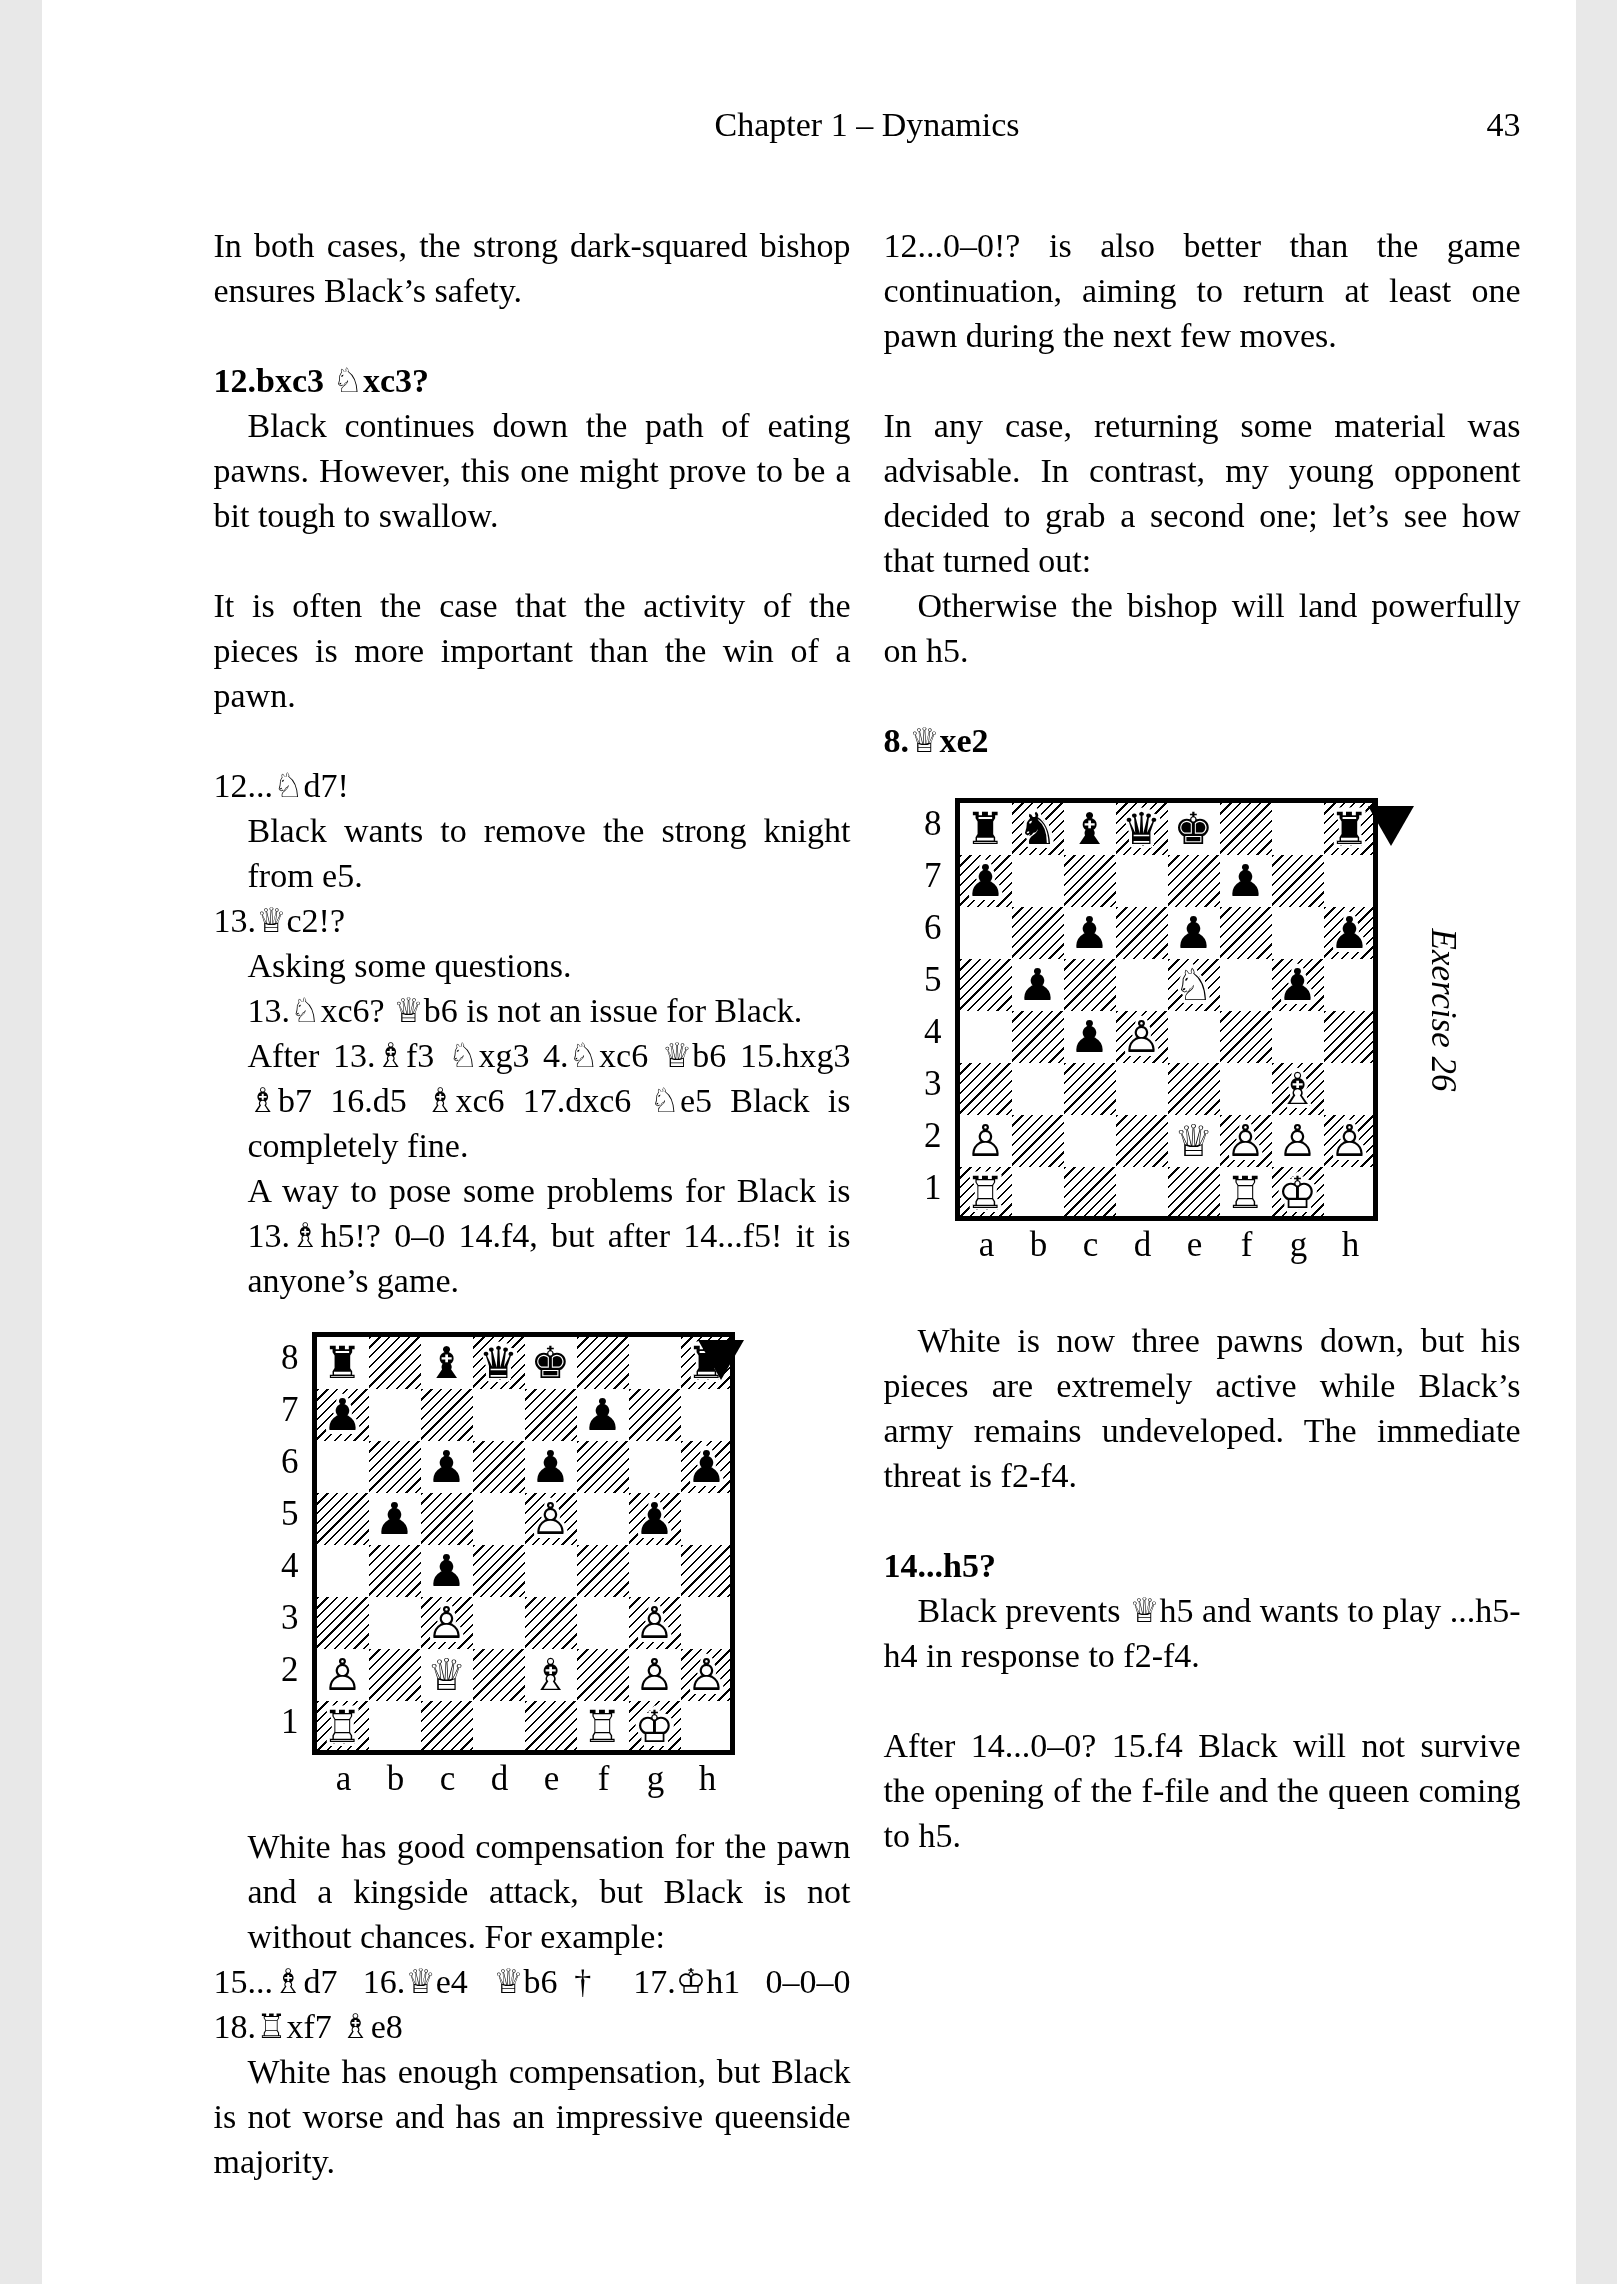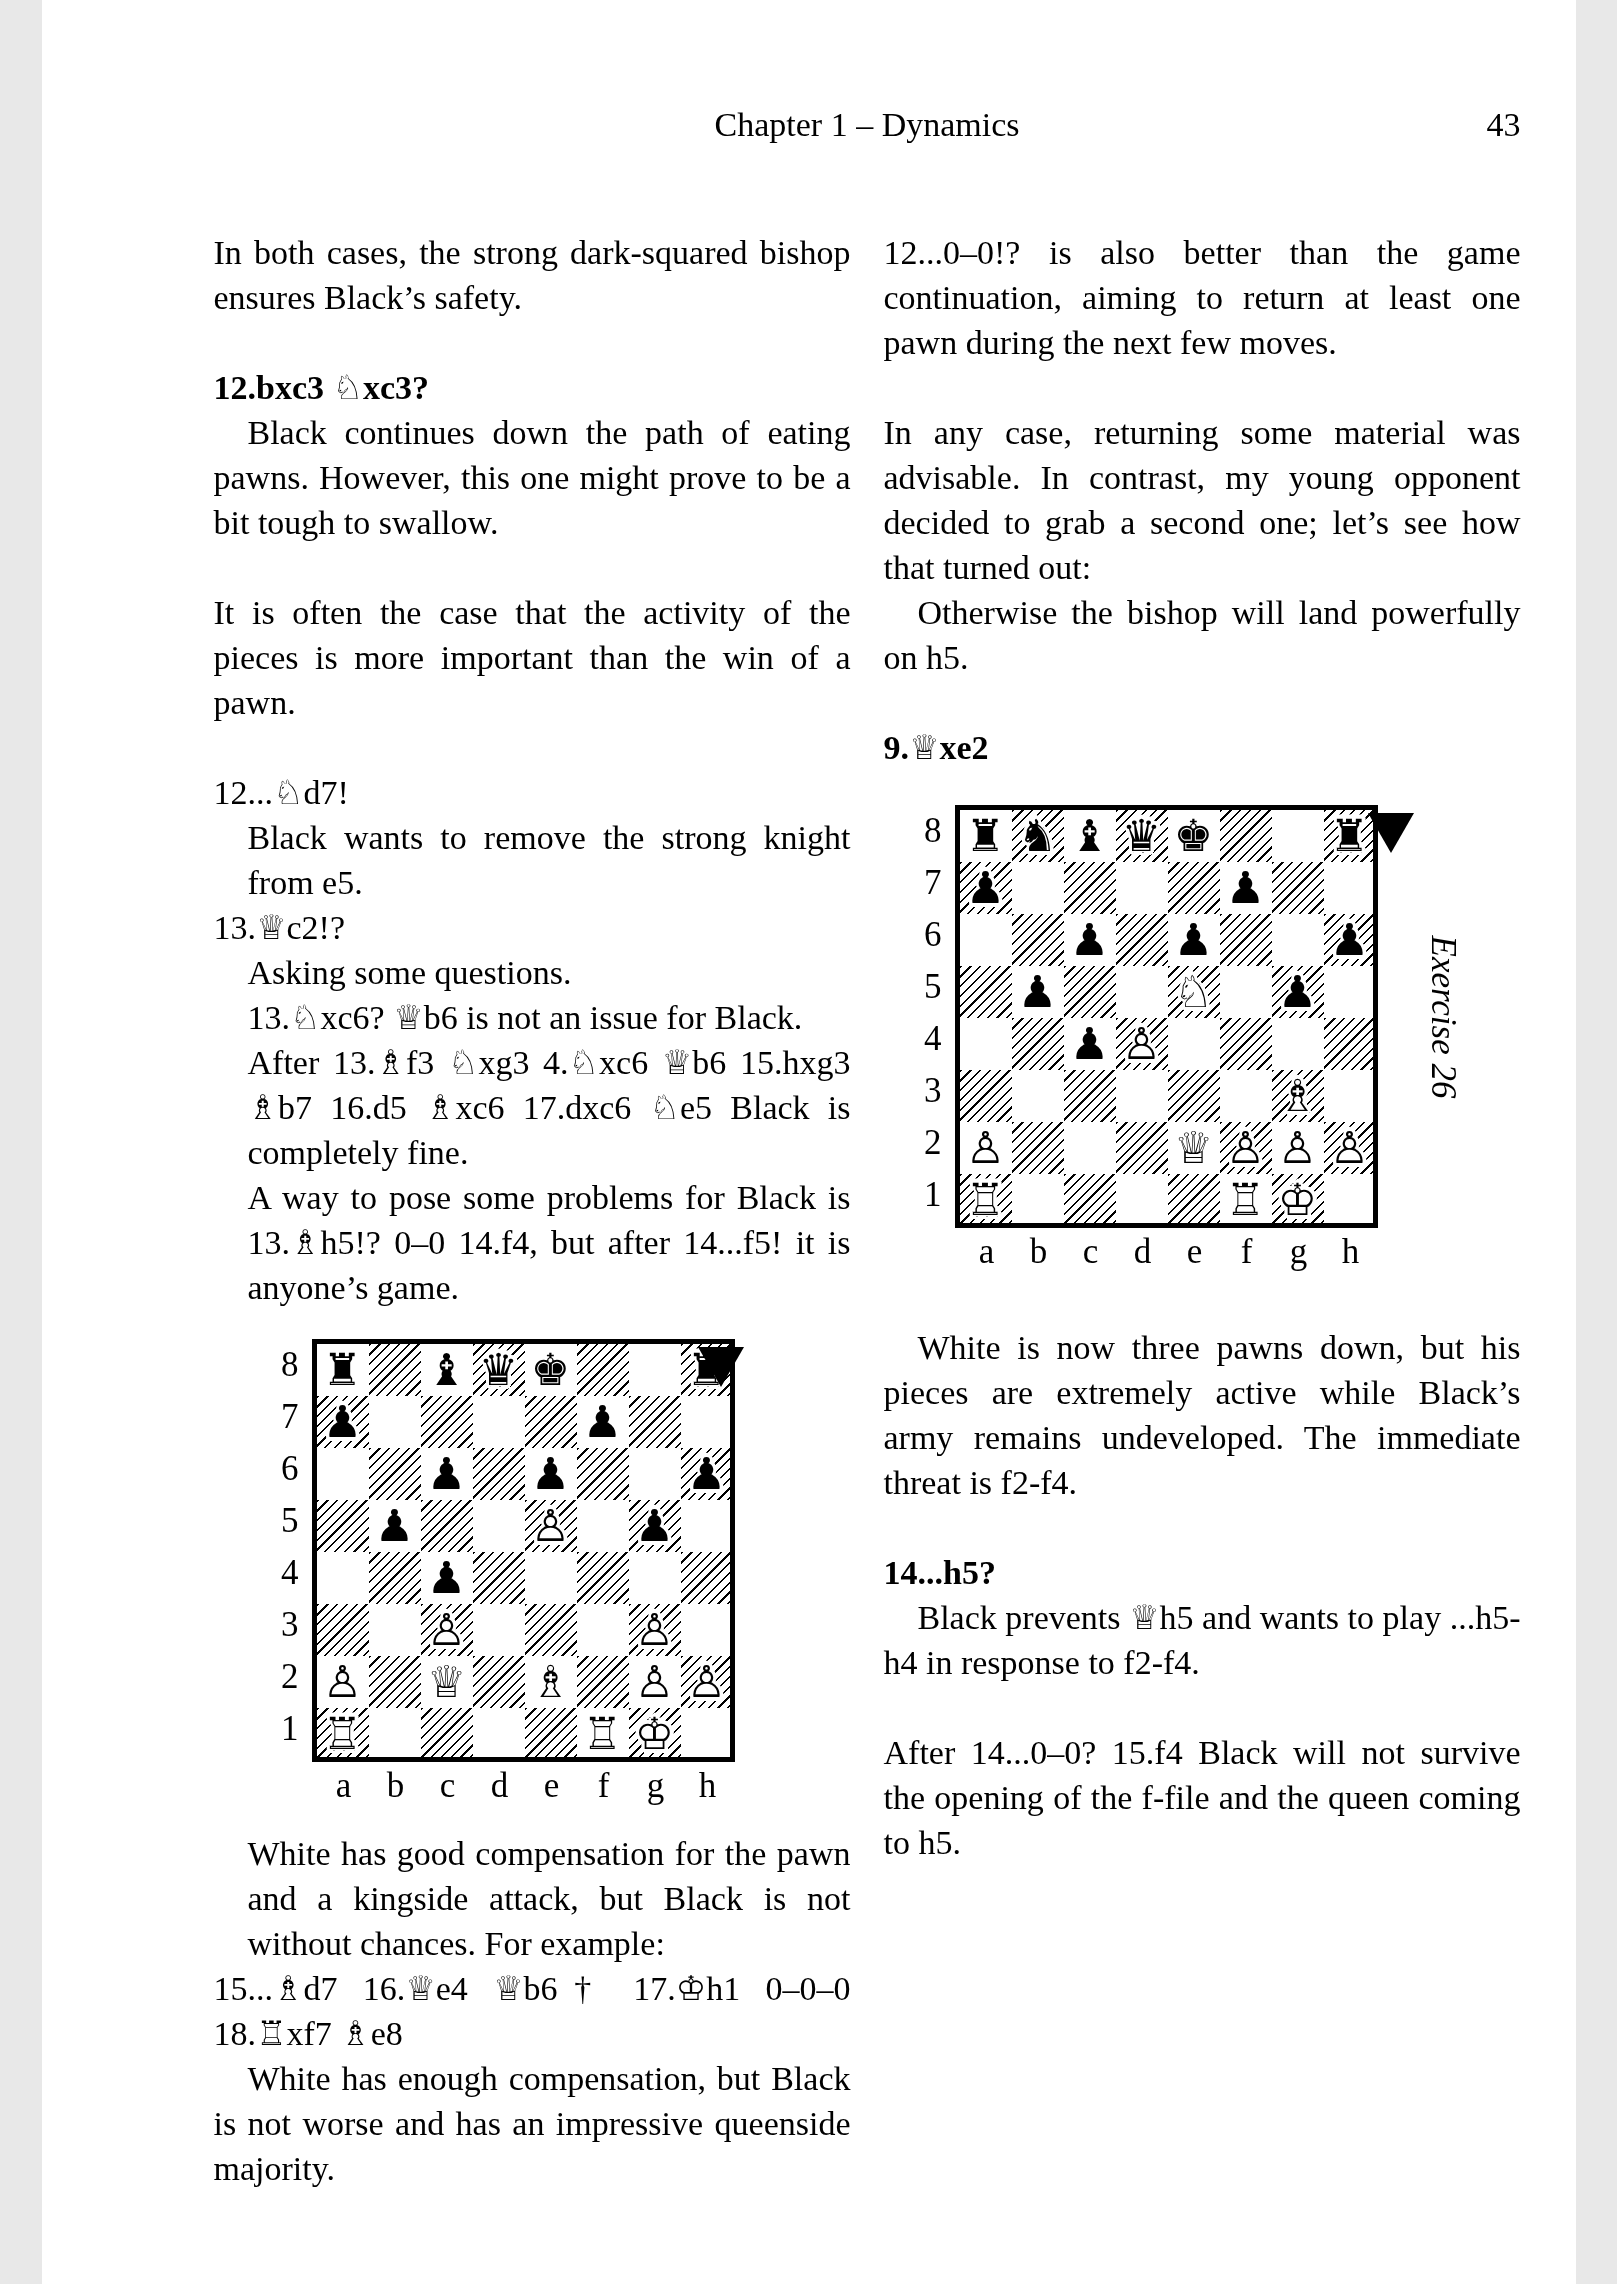--- a/index.html
+++ b/index.html
@@ -10,21 +10,21 @@
     background:#ffffff;
     color:#000;
     font-family:"Liberation Serif","DejaVu Sans",serif;
     font-size:34px;
     line-height:45px;
   }
   .running-header { position:absolute; left:172px; top:102px; width:1307px; height:48px; }
   .header-title { display:block; text-align:center; }
   .page-number { position:absolute; right:0; top:0; }
 
-  .col { position:absolute; top:230px; text-align:justify; }
+  .col { position:absolute; top:223px; text-align:justify; }
   .col-left  { left:172px;  width:637px; }
   .col-right { left:842px; width:637px; }
 
   p { margin:0; }
   .gap { margin-top:45px; }
   .indent { text-indent:34px; }
   .blockindent { padding-left:34px;font-family:Liberation Serif, serif; }
   .movebold { font-weight:bold; }
 
   figure.diagram { margin:29px 0 24px 0; position:relative; padding:0; }
@@ -318,21 +318,21 @@
 
     <p class="blockindent">White has good compensation for the pawn and a kingside attack, but Black is not without chances. For example:</p>
     <p>15...♗d7 16.♕e4 ♕b6† 17.♔h1 0–0–0 18.♖xf7 ♗e8</p>
     <p class="indent">White has enough compensation, but Black is not worse and has an impressive queenside majority.</p>
   </div>
 
   <div class="col col-right">
     <p>12...0–0!? is also better than the game continuation, aiming to return at least one pawn during the next few moves.</p>
     <p class="gap">In any case, returning some material was advisable. In contrast, my young opponent decided to grab a second one; let’s see how that turned out:</p>
     <p class="indent">Otherwise the bishop will land powerfully on h5.</p>
-    <p class="movebold gap">9.♕xe2</p>
+    <p class="movebold gap">8.♕xe2</p>
 
     <figure class="diagram d2">
       <div class="fig-inner2">
         <div class="board-row">
           <div class="ranks">
               <span class="rank-label">8</span>
               <span class="rank-label">7</span>
               <span class="rank-label">6</span>
               <span class="rank-label">5</span>
               <span class="rank-label">4</span>

